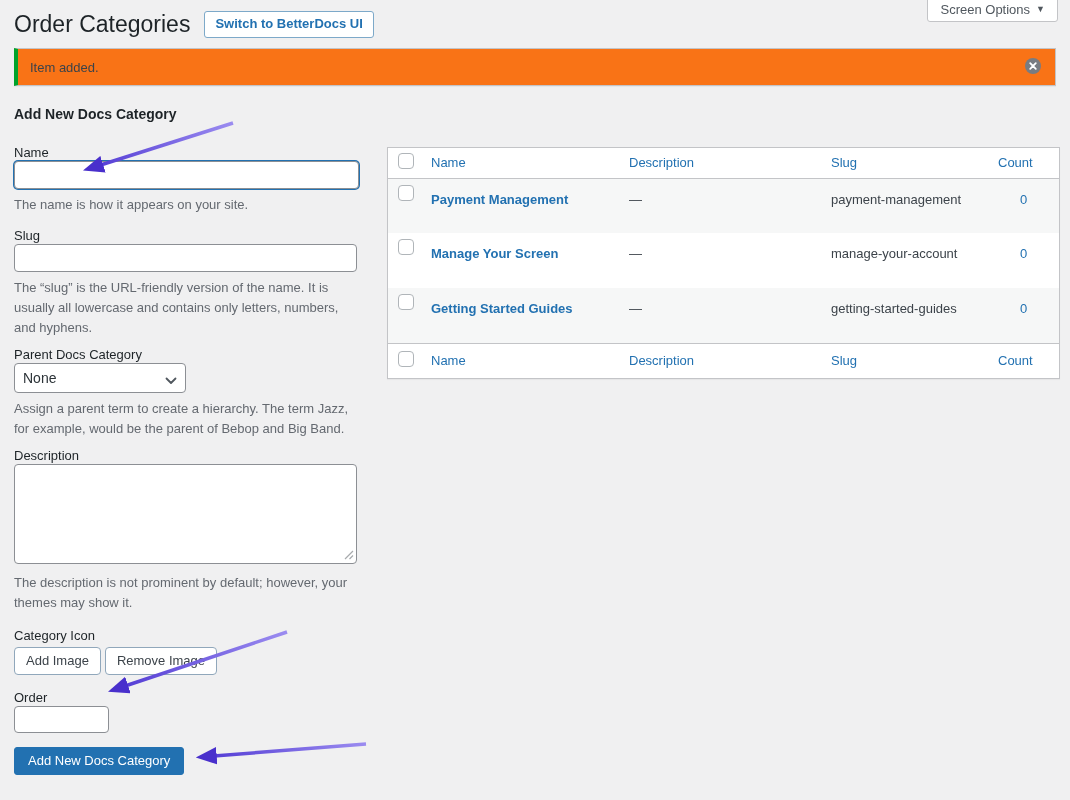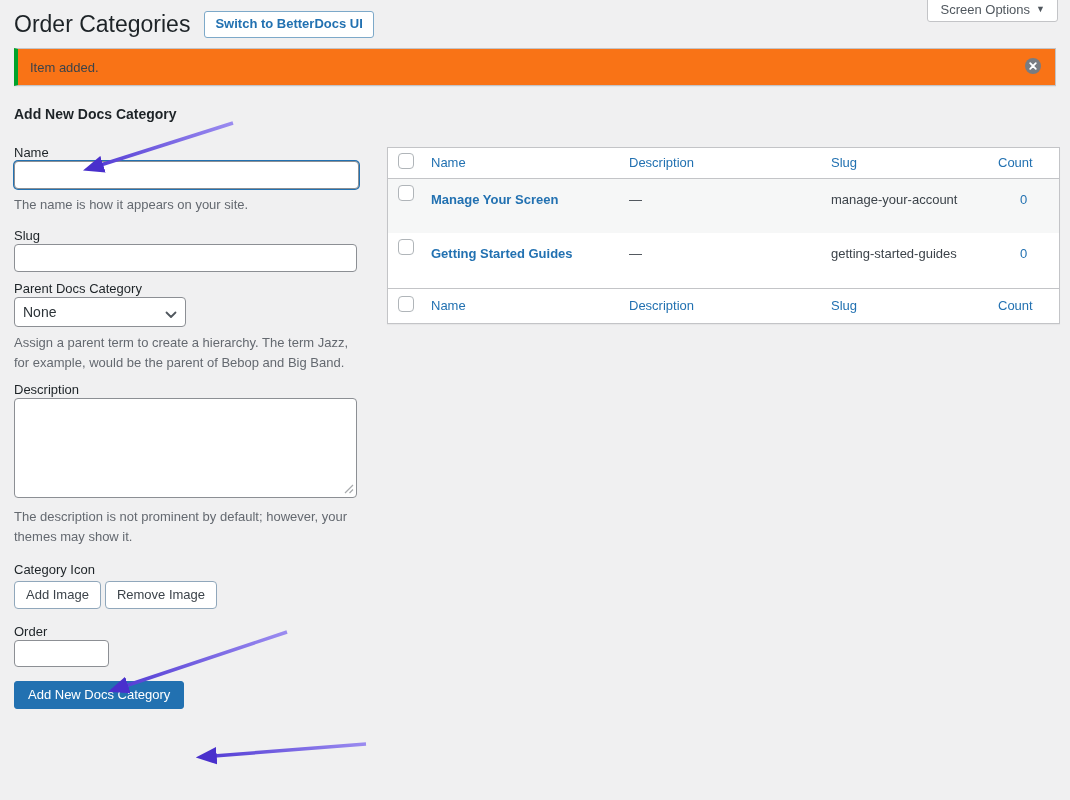--- a/index.html
+++ b/index.html
@@ -140,20 +140,21 @@
 
     <div class="field field-name">
       <label>Name</label>
       <input type="text" class="name-input" value="" style="">
       <p class="help">The name is how it appears on your site.</p>
     </div>
 
     <div class="field field-slug">
       <label>Slug</label>
       <input type="text" class="slug-input" value="" style="">
+      <p class="help">The “slug” is the URL-friendly version of the name. It is usually all lowercase and contains only letters, numbers, and hyphens.</p>
     </div>
 
     <div class="field field-parent">
       <label>Parent Docs Category</label>
       <div class="select-wrap">
         <select class="parent-select">
           <option>None</option>
         </select>
         <span class="select-chevron">
           <svg width="12" height="8" viewBox="0 0 12 8">
@@ -205,20 +206,27 @@
       <thead>
         <tr>
           <th class="cb-cell"><span class="checkbox"></span></th>
           <th>Name</th>
           <th>Description</th>
           <th>Slug</th>
           <th>Count</th>
         </tr>
       </thead>
       <tbody>
+        <tr>
+          <td class="cb-cell"><span class="checkbox"></span></td>
+          <td><a class="name-link">Payment Management</a></td>
+          <td>—</td>
+          <td>payment-management</td>
+          <td class="count-cell"><a class="count-link">0</a></td>
+        </tr>
         <tr>
           <td class="cb-cell"><span class="checkbox"></span></td>
           <td><a class="name-link">Manage Your Screen</a></td>
           <td>—</td>
           <td>manage-your-account</td>
           <td class="count-cell"><a class="count-link">0</a></td>
         </tr>
         <tr>
           <td class="cb-cell"><span class="checkbox"></span></td>
           <td><a class="name-link">Getting Started Guides</a></td>

